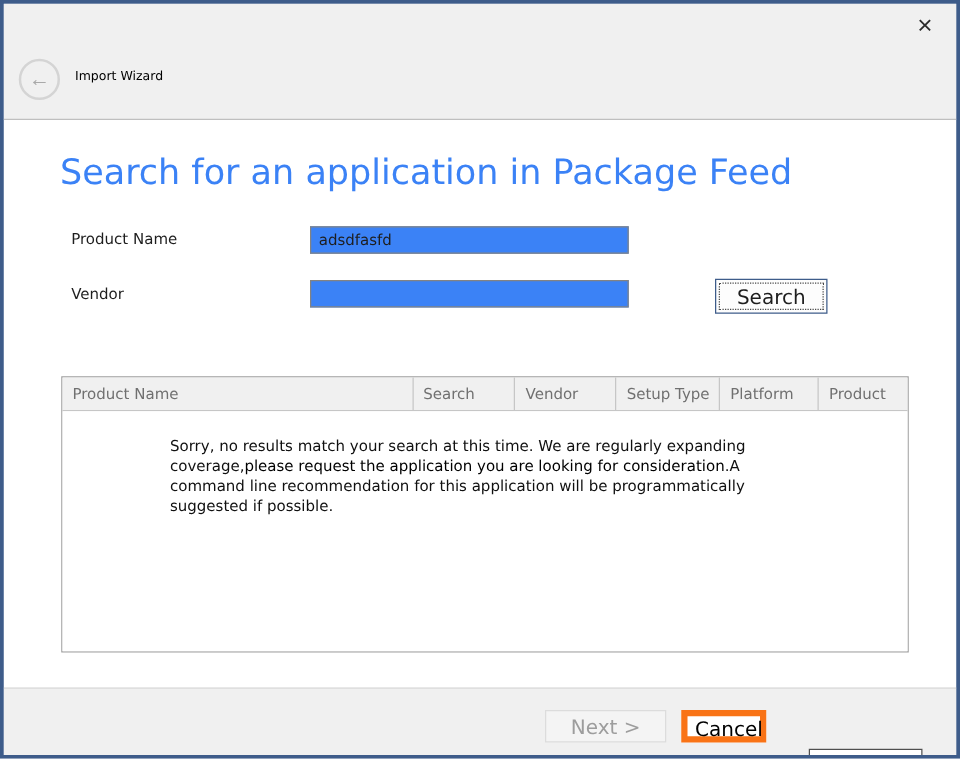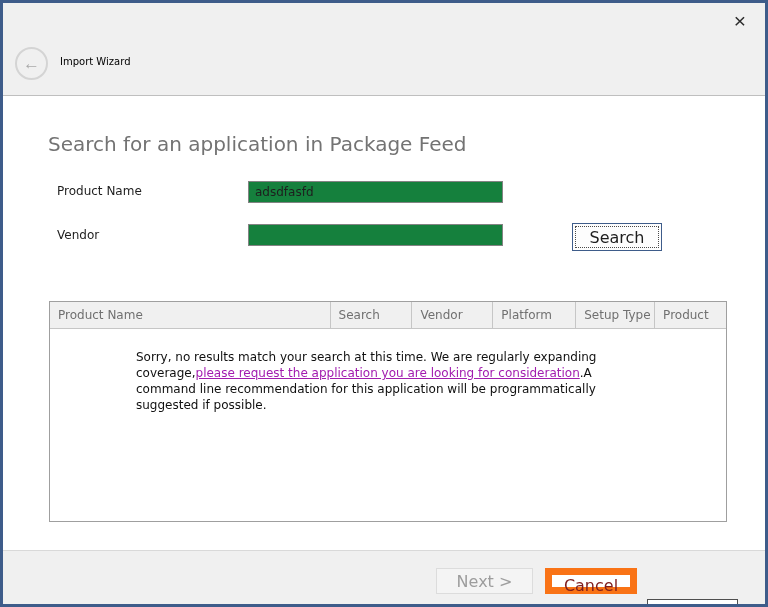--- a/index.html
+++ b/index.html
@@ -61,40 +61,40 @@
   .wizard-title {
     position: absolute;
     left: 57px; top: 53px;
     font-size: 10px;
     color: #000000;
   }
 
   
   .page-title {
     position: absolute;
-    left: 45px; top: 129px;
-    font-size: 20px;
-    color: #737373;
+    left: 45px; top: 118px;
+    font-size: 28px;
+    color: #3b82f6;
   }
 
   .form-label {
     position: absolute;
     left: 54px;
     font-size: 12px;
     color: #1e1e1e;
   }
   .label-product { top: 181px; }
   .label-vendor  { top: 225px; }
 
   .text-input {
     position: absolute;
     left: 245px;
     width: 255px; height: 22px;
     border: 1px solid #838383;
-    background: #15803d;
+    background: #3b82f6;
     font-family: "DejaVu Sans", "Liberation Sans", sans-serif;
     font-size: 12px;
     color: #1e1e1e;
     padding: 0 6px;
     outline: none;
   }
   .input-product { top: 178px; }
   .input-vendor  { top: 221px; }
 
   .search-btn {
@@ -150,22 +150,21 @@
   }
   .empty-message {
     position: absolute;
     left: 86px; top: 20px;
     width: 464px;
     font-size: 12px;
     line-height: 16px;
     color: #101010;
   }
   .empty-message a {
-    color: #a21caf;
-    text-decoration: underline;
+    color: #000000;
     cursor: pointer;
   }
 
   
   .footer {
     position: absolute;
     left: 0; top: 547px;
     width: 762px; height: 54px;
     background: #f0f0f0;
     border-top: 1px solid #d9d9d9;
@@ -178,24 +177,24 @@
     font-size: 16px;
     cursor: default;
   }
   .next-btn {
     left: 433px; width: 97px;
     background: #f4f4f4;
     border: 1px solid #dcdcdc;
     color: #9d9d9d;
   }
   .cancel-btn {
-    left: 542px; width: 92px;
-    background: #ffffff;
-    border: 7px solid #f97316;
-    color: #7f1d1d;
+    left: 542px; width: 68px;
+    background: #ffffff;
+    border: 5px solid #f97316;
+    color: #000000;
   }
   .help-btn {
     left: 644px; width: 91px;
     background: #ffffff;
     border: 1px solid #4f4f4f;
     color: #101010;
     margin-top: 31px;
   }
 </style>
 </head>
@@ -221,22 +220,22 @@
   <div class="form-label label-vendor">Vendor</div>
   <input class="text-input input-vendor" type="text" value="" style="">
 
   <button class="search-btn">Search</button>
 
   <div class="results-table">
     <div class="table-header">
       <div class="th">Product Name</div>
       <div class="th">Search</div>
       <div class="th">Vendor</div>
+      <div class="th">Setup Type</div>
       <div class="th">Platform</div>
-      <div class="th">Setup Type</div>
       <div class="th">Product</div>
     </div>
     <div class="table-body">
       <div class="empty-message">
         <span>Sorry, no results match your search at this time. We are regularly expanding coverage,</span><a>please request the application you are looking for consideration</a><span>.A command line recommendation for this application will be programmatically suggested if possible.</span>
       </div>
     </div>
   </div>
 
   <div class="footer">

